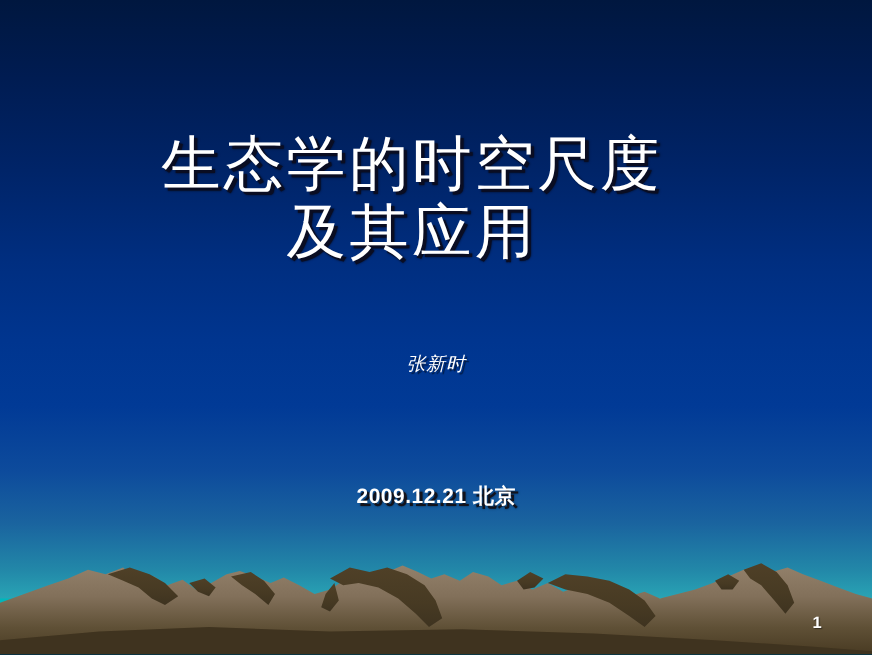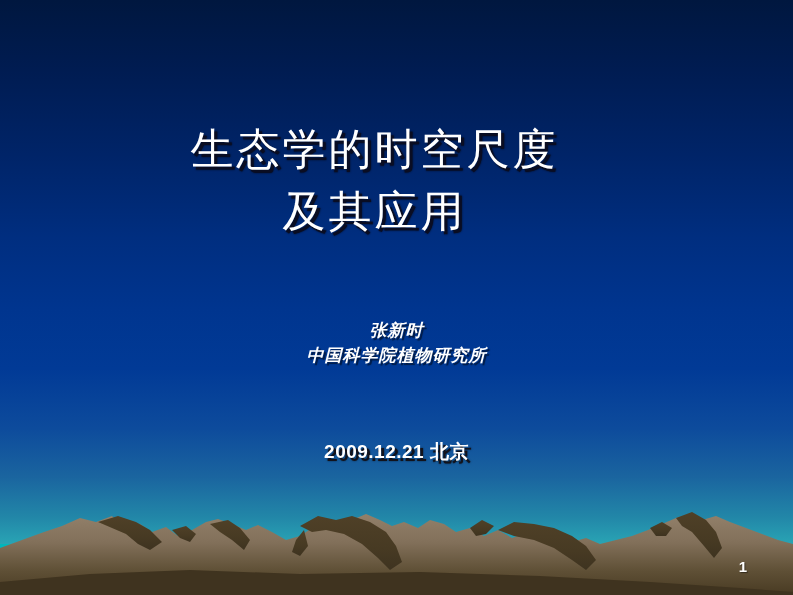--- a/index.html
+++ b/index.html
@@ -62,39 +62,39 @@
   .mountains svg { display: block; width: 793px; height: 125px; }
 
   
   .title {
     position: absolute;
     left: 0;
     top: 118px;
     width: 749px;
     text-align: center;
     color: #ffffff;
-    font-size: 43px;
+    font-size: 54px;
     line-height: 62px;
     font-weight: 400;
     letter-spacing: 3px;
     text-shadow: 3px 3px 0 #0a0d22, 3px 3px 2px #05060f;
     white-space: pre-line;
   }
 
   .byline {
     position: absolute;
     left: 0;
     top: 318px;
     width: 793px;
     text-align: center;
     color: #ffffff;
     font-family: "Liberation Serif", "DejaVu Serif", serif;
     font-size: 17px;
     line-height: 25px;
-    font-weight: bold;
+    font-weight: normal;
     font-style: italic;
     letter-spacing: 1px;
     text-shadow: 2px 2px 1px rgba(0,0,0,.55);
   }
   .byline .name { display: block; }
   .byline .affil { display: block; }
 
   .datecity {
     position: absolute;
     left: 0;
@@ -182,20 +182,19 @@
                L540,106 L650,112 L740,118 L793,122
                L793,125 L0,125 Z" fill="#3f331f"></path>
     </svg>
   </div>
 
   <div class="title">生态学的时空尺度
 及其应用</div>
 
   <div class="byline">
     <span class="name">张新时</span>
-    <span class="affil">中国科学院植物研究所</span>
   </div>
 
   <div class="datecity">2009.12.21 北京</div>
 
   <div class="page-number">1</div>
 
 </div>
 
 </body></html>

